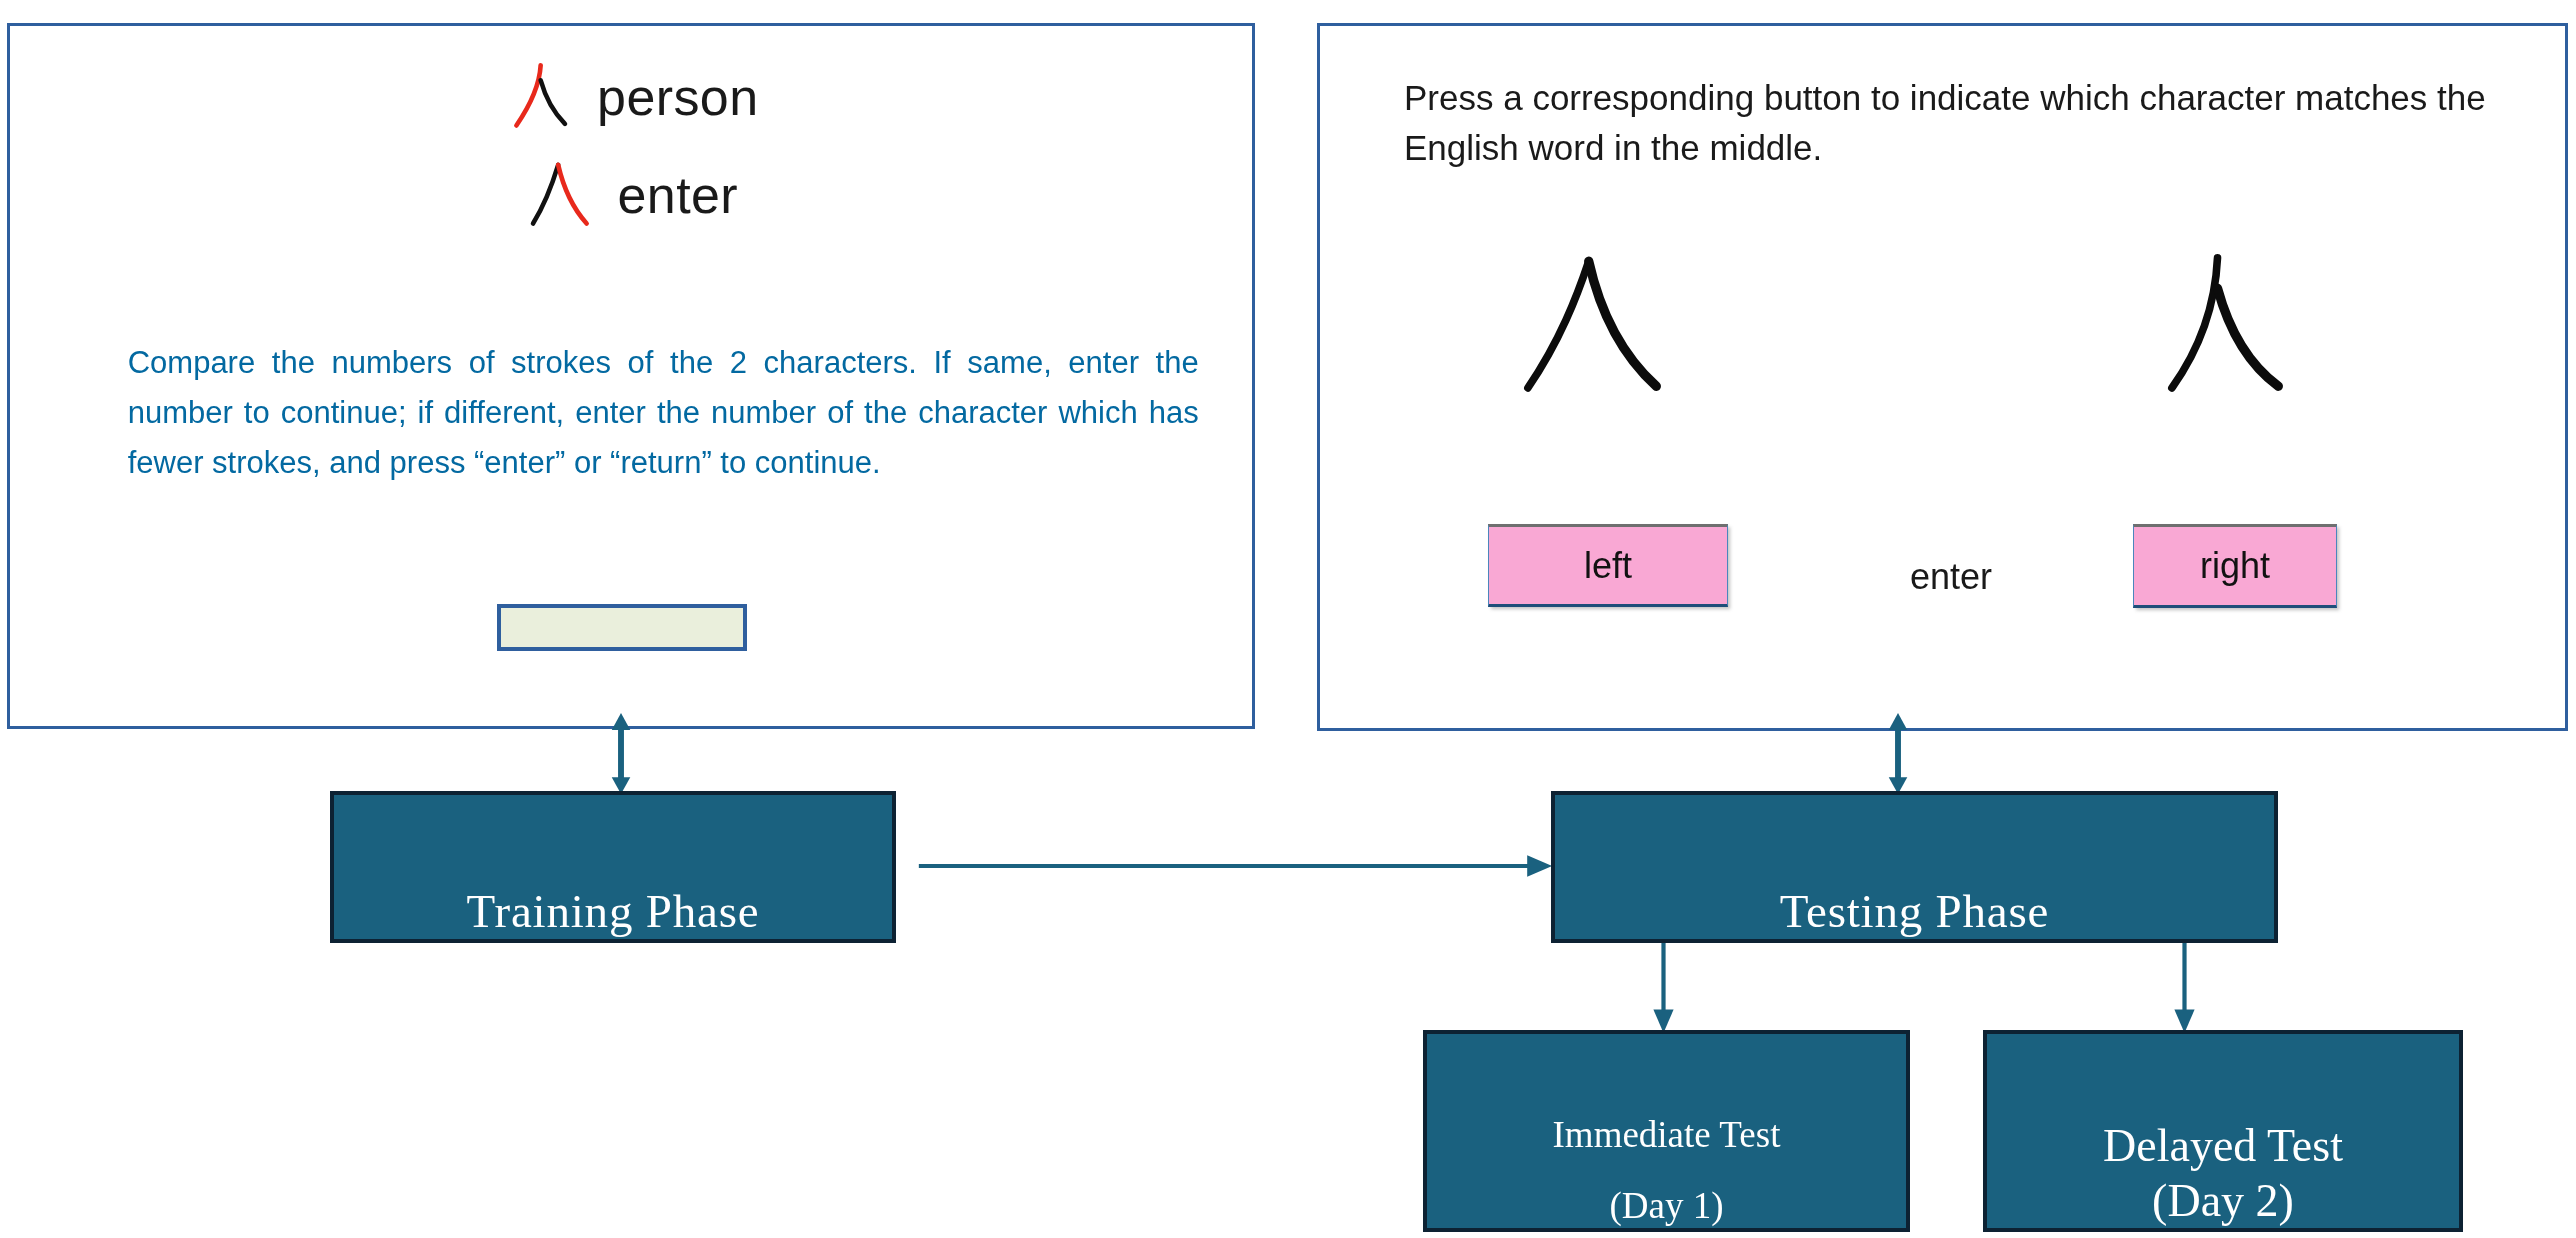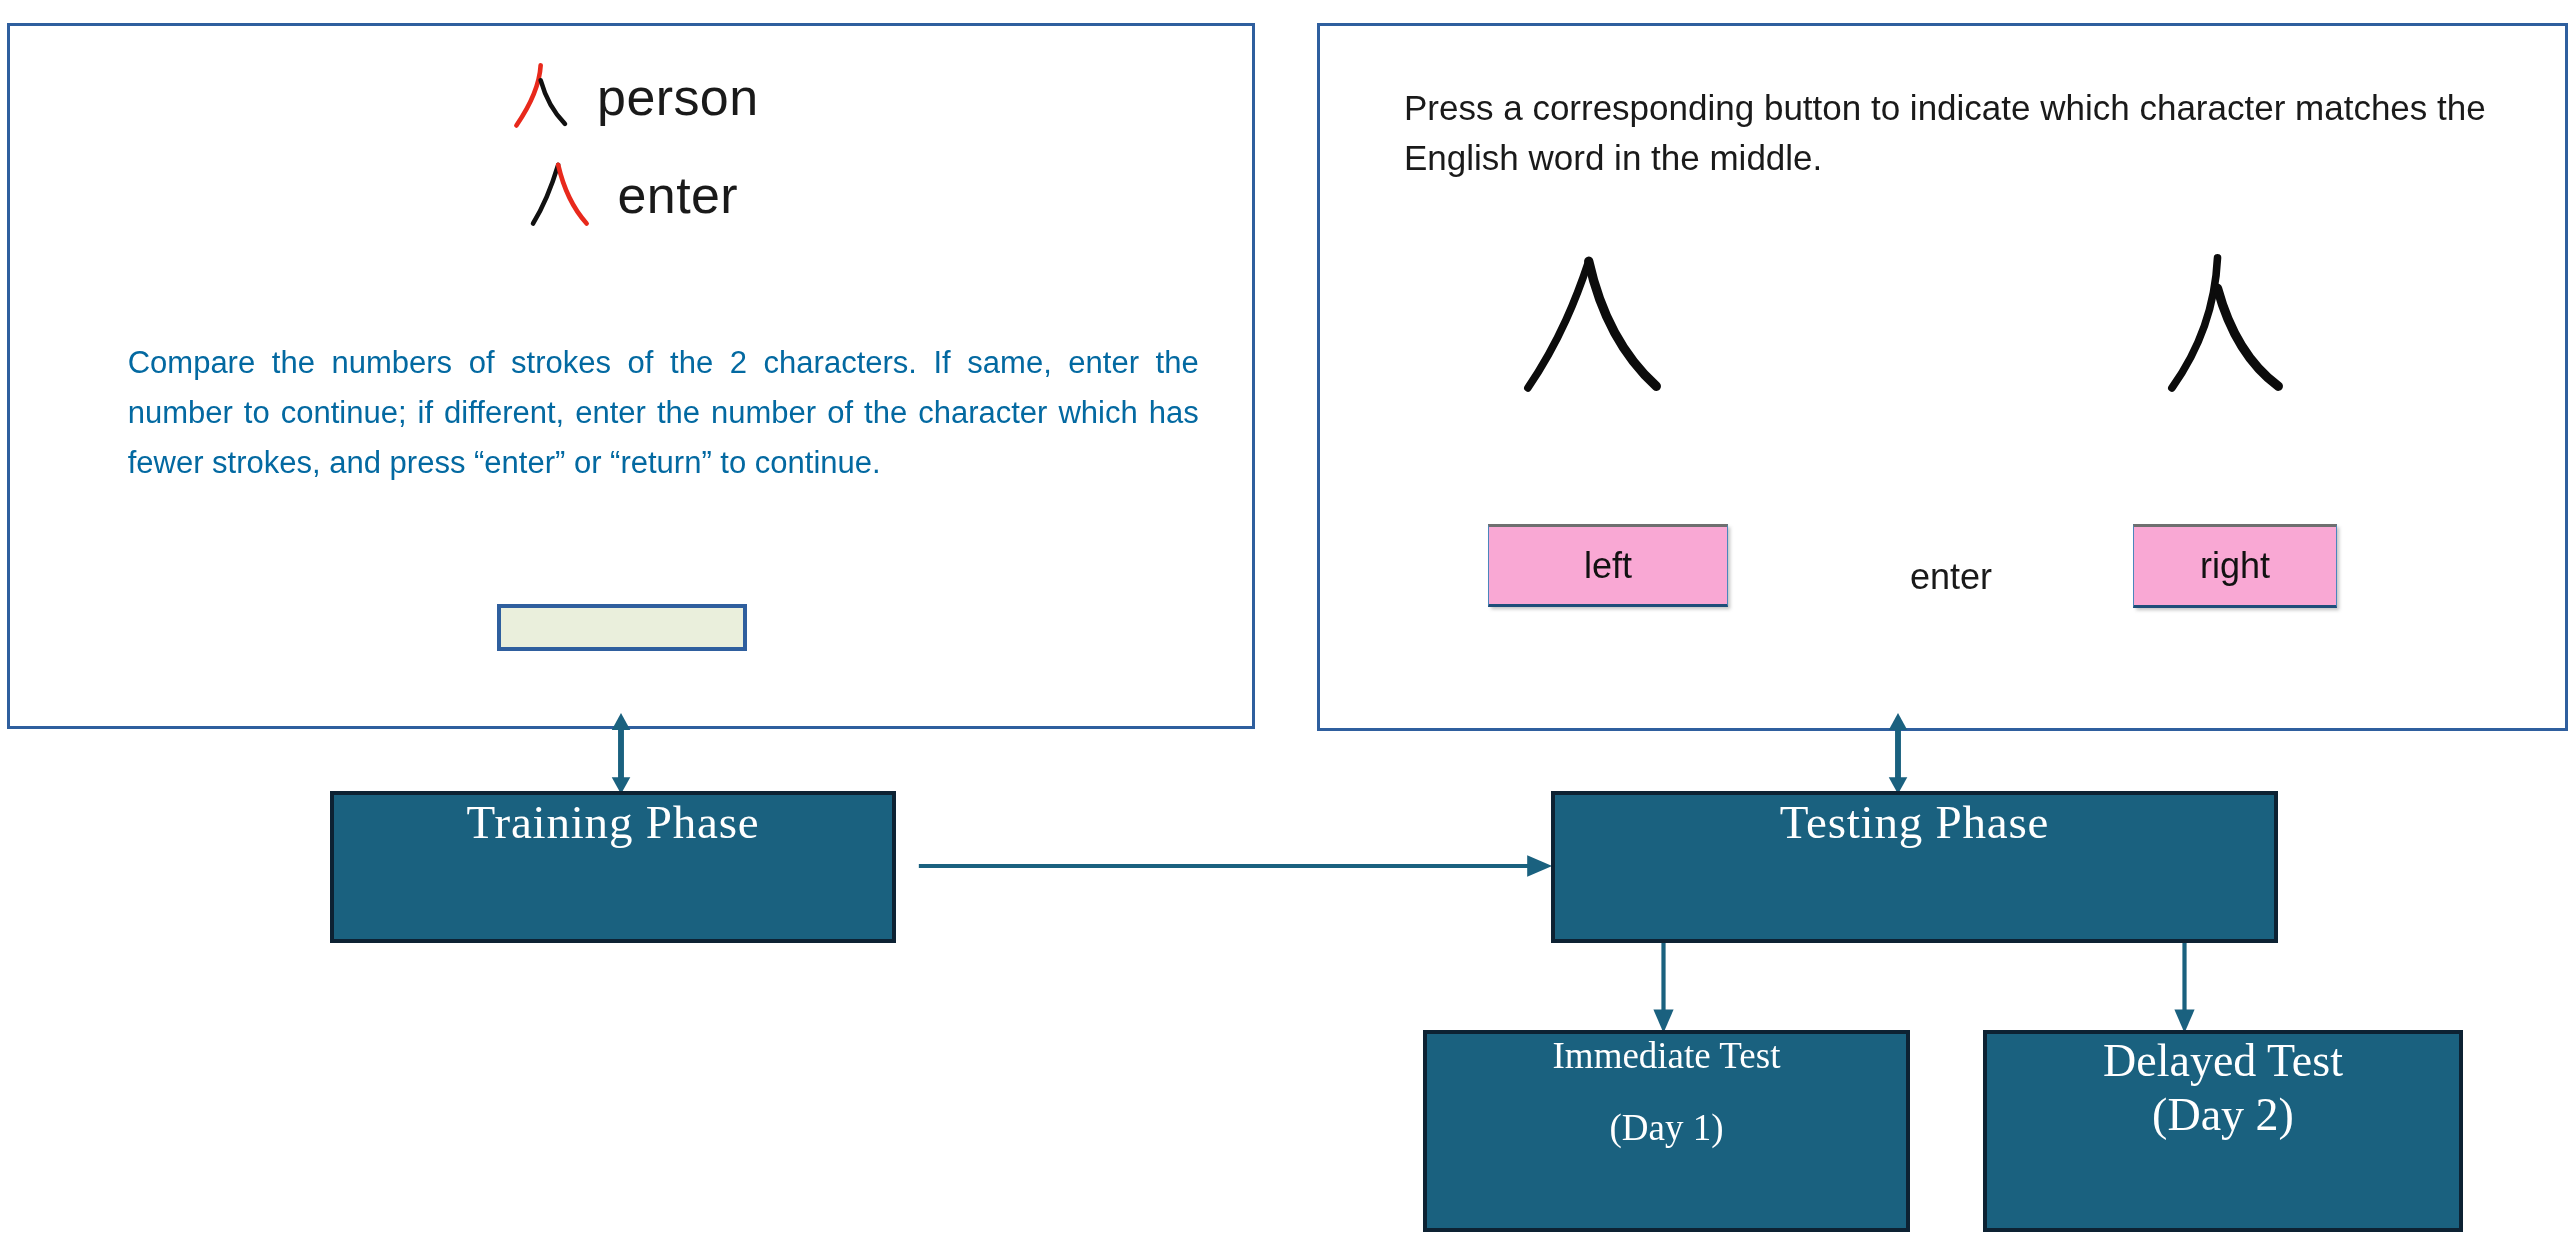--- a/index.html
+++ b/index.html
@@ -90,21 +90,21 @@
     height: 47px;
     background: #eaefdc;
     border: 4.2px solid #2f5f9e;
     box-sizing: border-box;
   }
 
   
   #testing-instruction {
     position: absolute;
     left: 84px;
-    top: 57px;
+    top: 47px;
     width: 1104px;
     font-size: 35px;
     line-height: 1.45;
     color: #1a1a1a;
     font-family: "Liberation Sans", sans-serif;
   }
 
   
   .test-char {
     position: absolute;
@@ -146,21 +146,21 @@
 
   
   .phase-box {
     position: absolute;
     background: #1a617f;
     border: 4.2px solid #0d2233;
     box-sizing: border-box;
     display: flex;
     flex-direction: column;
     align-items: center;
-    justify-content: flex-start;
+    justify-content: flex-end;
     color: #ffffff;
     font-family: "Liberation Serif", serif;
     text-align: center;
     line-height: 1.18;
   }
   #box-training-phase {
     left: 330px;  top: 791px;  width: 566px;  height: 152px;
     font-size: 47px;
     letter-spacing: 0.8px;
   }

